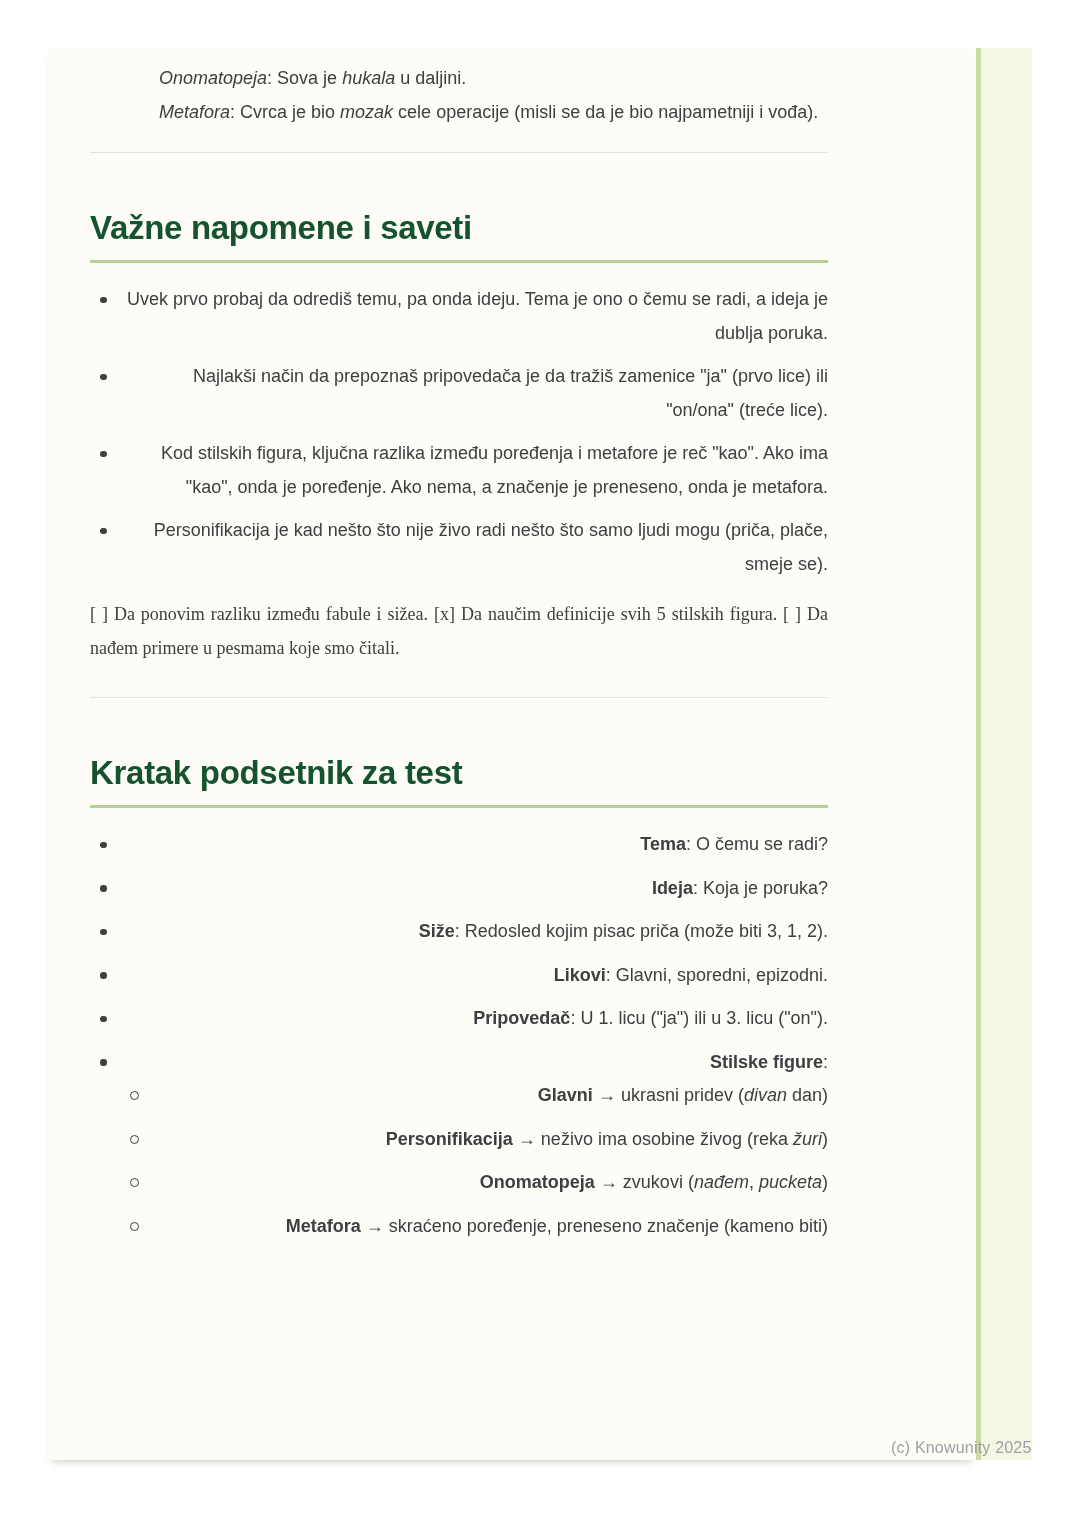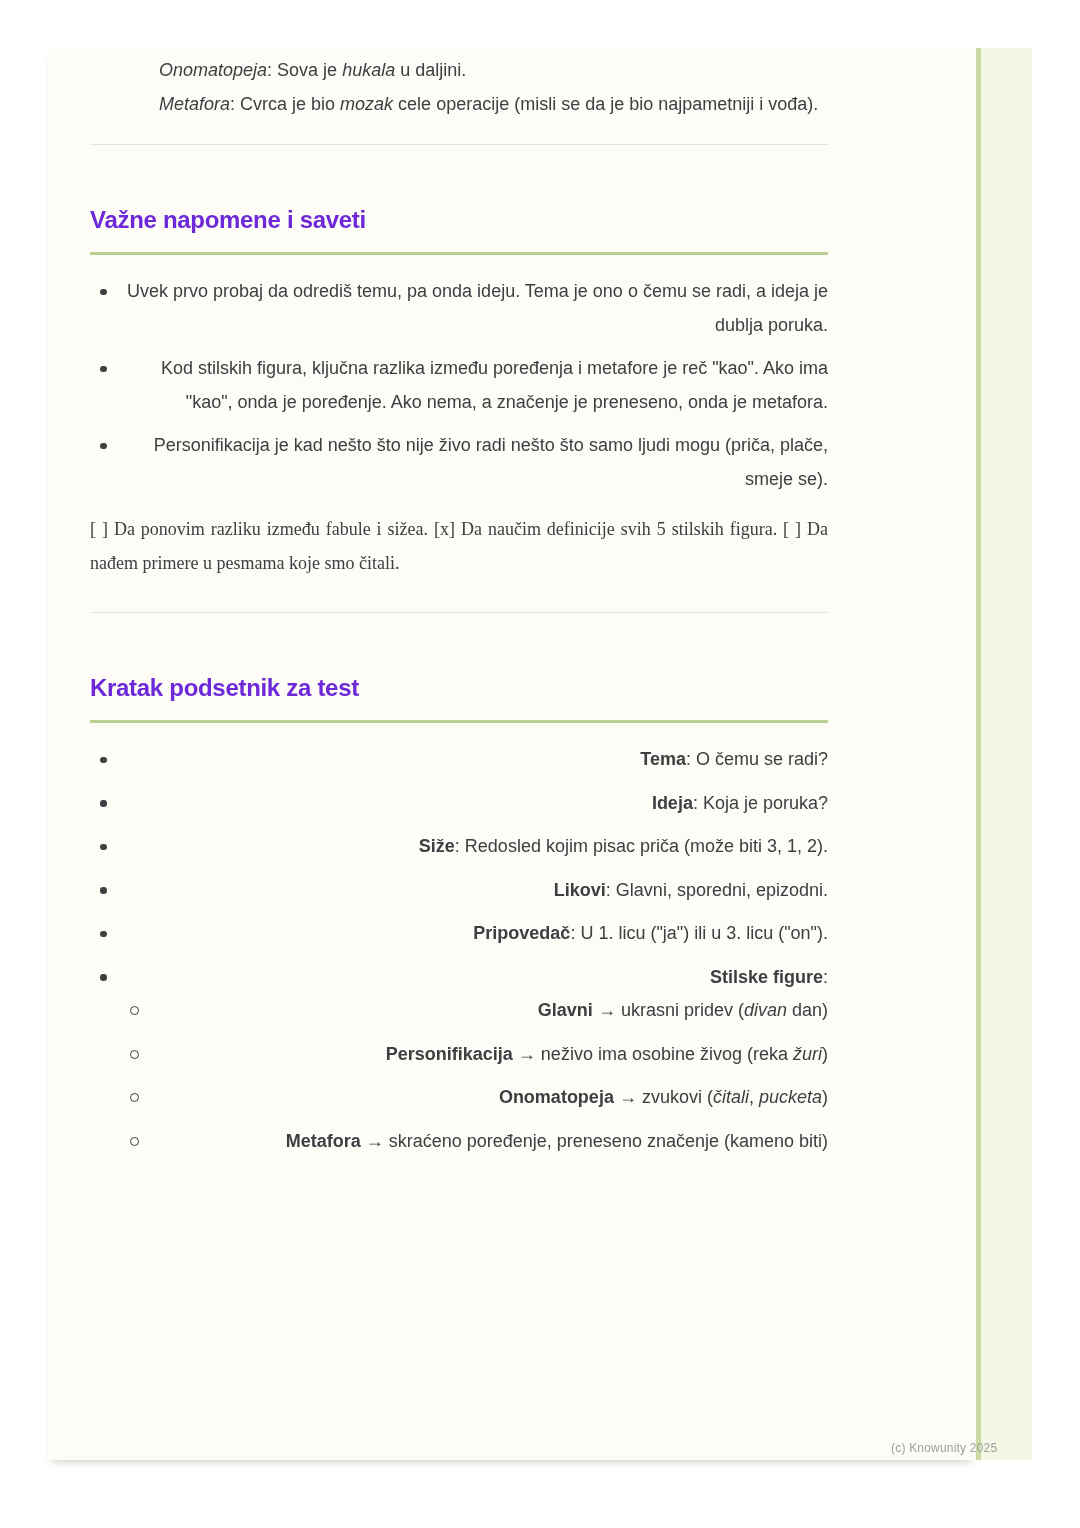--- a/index.html
+++ b/index.html
@@ -25,52 +25,52 @@
     font-size:18px;
     line-height:33.5px;
   }
   ul { list-style:none; }
   .doc-list { margin:20px 0 0; }
   .doc-list > li { position:relative; padding-left:35px; margin-bottom:10px;text-align:right; }
   .doc-list > li::before {
     content:""; position:absolute; left:10px; top:13.5px;
     width:6.5px; height:6.5px; border-radius:50%; background:#3c4043;
   }
-  .top-list { margin-top:0; }
+  .top-list { margin-top:8px; }
   .top-list > li { padding-left:69px; }
   .top-list > li::before { left:43px; }
   .sub-list { margin:0; }
   .sub-list > li { position:relative; padding-left:34px; margin-bottom:10px; }
   .sub-list > li::before {
     content:""; position:absolute; left:5px; top:12px;
     width:7px; height:7px; border-radius:50%;
     background:transparent; border:1.5px solid #3c4043;
   }
   .seg-b { font-weight:700; }
   .seg-i { font-style:italic; }
   h2.section-title {
-    font-size:24px; line-height:38px; font-weight:700;
-    color:#6d28d9; letter-spacing:-0.3px;
+    font-size:33px; line-height:38px; font-weight:700;
+    color:#14532d; letter-spacing:-0.3px;
     margin:56px 0 0;
   }
   .title-underline { height:3px; background:#b8d092; margin-top:13px; width:738px; }
   .rule { border:none; border-top:1px solid #e5e4e0; margin:23px 0 0; width:738px; }
   .rule.second { margin-top:32px; }
   .checklist { text-align:justify; margin-top:17px; width:738px;font-family:Liberation Serif, serif; }
   .next-page-strip {
     position:absolute;
     left:976px; top:48px;
     width:56px; height:1412px;
     background:#f3f7e3;
     border-left:5px solid #cbd9a2;
   }
   .footer-credit {
     position:absolute;
     left:891px; top:1437px;
-    font-size:12px; line-height:22px;
+    font-size:16px; line-height:22px;
     color:#9aa1a7; letter-spacing:0.2px;
     z-index:2; white-space:nowrap;
   }
 </style>
 </head>
 <body>
 
 <div class="page">
   <div class="content">
 
@@ -79,41 +79,42 @@
         <li><span class="seg-i">Metafora</span><span>: Cvrca je bio </span><span class="seg-i">mozak</span><span> cele operacije (misli se da je bio najpametniji i vođa).</span></li>
       </ul>
 
     <hr class="rule">
 
     <section>
       <h2 class="section-title">Važne napomene i saveti</h2>
       <div class="title-underline"></div>
       <ul class="doc-list">
           <li><span>Uvek prvo probaj da odrediš temu, pa onda ideju. Tema je ono o čemu se radi, a ideja je dublja poruka.</span></li>
+          <li><span>Najlakši način da prepoznaš pripovedača je da tražiš zamenice "ja" (prvo lice) ili "on/ona" (treće lice).</span></li>
           <li><span>Kod stilskih figura, ključna razlika između poređenja i metafore je reč "kao". Ako ima "kao", onda je poređenje. Ako nema, a značenje je preneseno, onda je metafora.</span></li>
           <li><span>Personifikacija je kad nešto što nije živo radi nešto što samo ljudi mogu (priča, plače, smeje se).</span></li>
         </ul>
       <p class="checklist">[ ] Da ponovim razliku između fabule i sižea. [x] Da naučim definicije svih 5 stilskih figura. [ ] Da nađem primere u pesmama koje smo čitali.</p>
     </section>
 
     <hr class="rule second">
 
     <section>
       <h2 class="section-title">Kratak podsetnik za test</h2>
       <div class="title-underline"></div>
       <ul class="doc-list">
           <li><span class="seg-b">Tema</span><span>: O čemu se radi?</span></li>
           <li><span class="seg-b">Ideja</span><span>: Koja je poruka?</span></li>
           <li><span class="seg-b">Siže</span><span>: Redosled kojim pisac priča (može biti 3, 1, 2).</span></li>
           <li><span class="seg-b">Likovi</span><span>: Glavni, sporedni, epizodni.</span></li>
           <li><span class="seg-b">Pripovedač</span><span>: U 1. licu ("ja") ili u 3. licu ("on").</span></li>
           <li><span class="seg-b">Stilske figure</span><span>:</span><ul class="sub-list">
               <li><span class="seg-b">Glavni</span><span> → ukrasni pridev (</span><span class="seg-i">divan</span><span> dan)</span></li>
               <li><span class="seg-b">Personifikacija</span><span> → neživo ima osobine živog (reka </span><span class="seg-i">žuri</span><span>)</span></li>
-              <li><span class="seg-b">Onomatopeja</span><span> → zvukovi (</span><span class="seg-i">čitali</span><span>, </span><span class="seg-i">pucketa</span><span>)</span></li>
+              <li><span class="seg-b">Onomatopeja</span><span> → zvukovi (</span><span class="seg-i">nađem</span><span>, </span><span class="seg-i">pucketa</span><span>)</span></li>
               <li><span class="seg-b">Metafora</span><span> → skraćeno poređenje, preneseno značenje (kameno biti)</span></li>
             </ul></li>
         </ul>
     </section>
 
   </div>
 </div>
 
 <div class="next-page-strip"></div>
 

